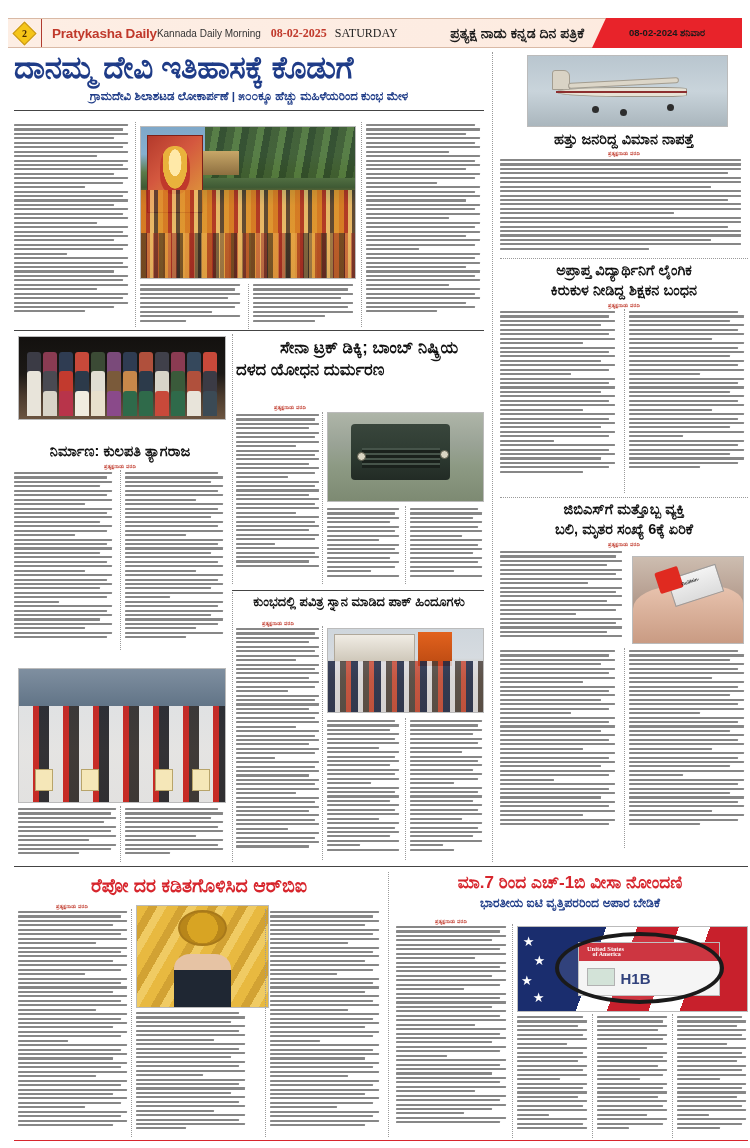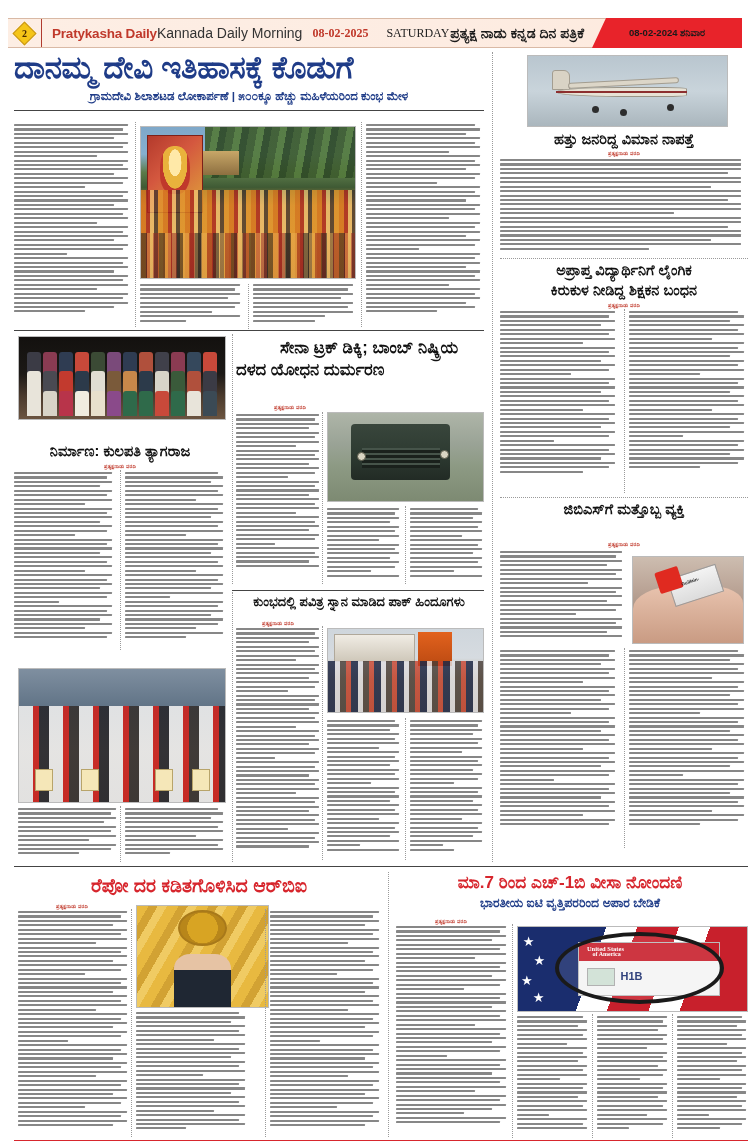--- a/index.html
+++ b/index.html
@@ -20,23 +20,23 @@
   .mh-pageno {
     width:34px; display:flex; align-items:center; justify-content:center;
     border-right:1.5px solid #b03a2e; height:100%;
   }
   .diamond {
     width:17px; height:17px; background:#f5c518; transform:rotate(45deg);
     border:1px solid #c8961b; display:flex; align-items:center; justify-content:center;
   }
   .diamond span { transform:rotate(-45deg); font-size:10px; font-weight:bold; color:#4a2c00; font-family:"Liberation Serif", serif;}
   .mh-title { font-size:13.5px; font-weight:bold; color:#c0392b; padding-left:10px; letter-spacing:-0.2px;}
-  .mh-sub { font-size:14px; color:#333; }
+  .mh-sub { font-size:10px; color:#333; }
   .mh-date { font-size:12px; font-weight:bold; color:#c0392b; padding-left:10px; font-family:"Liberation Serif", serif;}
-  .mh-day { font-size:12px; color:#222; padding-left:18px; font-family:"Liberation Serif", serif;}
+  .mh-day { font-size:12px; color:#222; padding-left:8px; font-family:"Liberation Serif", serif;}
   .mh-kn { margin-left:auto; font-size:14px; font-weight:bold; color:#1a3a8f; padding-right:8px; }
   .mh-redtab {
     position:relative; height:30px; width:150px; background:#e8232a;
     display:flex; align-items:center; justify-content:center;
     color:#fff; font-size:9.5px; font-weight:bold;
     clip-path: polygon(14px 0, 100% 0, 100% 100%, 0 100%);
   }
 
   
   .kn { font-family:"Liberation Sans", sans-serif; color:#1a1a1a; }
@@ -141,21 +141,21 @@
   .rbi-person { position:absolute; left:28%; bottom:0; width:44%; height:52%;
       background: linear-gradient(180deg,#e6c3a4 0 30%, #1f2733 31% 100%); border-radius:28% 28% 0 0; }
 
   
   .ph-h1b { background: linear-gradient(110deg,#1a2d6e 0 34%, #ffffff 34% 46%, #c8202c 46% 62%, #ffffff 62% 74%, #c8202c 74% 100%); }
   .h1b-card { position:absolute; left:26%; top:18%; width:62%; height:64%;
       background:#f4f4f4; border:1px solid #bbb; }
   .h1b-band { position:absolute; left:0; top:0; width:100%; height:34%; background:#c8202c; }
   .h1b-usa { position:absolute; left:6%; top:3%; font-size:6.5px; font-weight:bold; color:#fff; font-family:"Liberation Serif", serif; }
   .h1b-usa2 { position:absolute; left:10%; top:15%; font-size:6px; font-weight:bold; color:#fff; font-family:"Liberation Serif", serif; }
-  .h1b-text { position:absolute; left:30%; top:52%; font-size:11px; font-weight:bold; color:#1a2d6e; font-family:"Liberation Sans", sans-serif;}
+  .h1b-text { position:absolute; left:30%; top:52%; font-size:15px; font-weight:bold; color:#1a2d6e; font-family:"Liberation Sans", sans-serif;}
   .h1b-photo { position:absolute; left:6%; top:48%; width:20%; height:34%; background:#cfe0d4; border:1px solid #aaa;}
   .h1b-glass { position:absolute; left:16%; top:6%; width:74%; height:86%; border:4px solid #1a1a1a; border-radius:50%; background:rgba(255,255,255,.10); }
   .stars { position:absolute; left:0; top:0; width:34%; height:100%; }
   .star { position:absolute; color:#fff; font-size:13px; line-height:1;}
 
   
   .h-main { font-size:31px; line-height:1.06; letter-spacing:-0.3px; }
   .h-sub-main { font-size:11.8px; line-height:1.1; }
   .h-2 { font-size:16.5px; line-height:1.14; }
   .h-3 { font-size:14.5px; line-height:1.14; }
@@ -434,20 +434,21 @@
       <div class="ln s97"></div>
     <div class="ln s85"></div>
       <div class="ln s97"></div>
       <div class="ln s92"></div>
       <div class="ln s60"></div>
   </div>
   <div class="vrule" style="left:624px;top:309px;height:184px;"></div>
   <div class="hrule" style="left:500px;top:497px;width:248px;"></div>
 
   <div class="kn hl-black h-3" style="position:absolute;left:500px;top:501px;width:248px;text-align:center;">ಜಿಬಿಎಸ್‌ಗೆ ಮತ್ತೊಬ್ಬ ವ್ಯಕ್ತಿ</div>
+  <div class="kn hl-black h-3" style="position:absolute;left:500px;top:521px;width:248px;text-align:center;">ಬಲಿ, ಮೃತರ ಸಂಖ್ಯೆ 6ಕ್ಕೆ ಏರಿಕೆ</div>
   <div class="byline kn" style="position:absolute;left:500px;top:541px;width:248px;">ಪ್ರತ್ಯಕ್ಷನಾಡು ವರದಿ</div>
 
   <div class="photo ph-vial" style="left:632px;top:556px;width:112px;height:88px;">
     <div class="vial-hand"></div>
     <div class="vial-tube"></div>
     <div class="vial-cap"></div>
     <div class="vial-label">Guillain-</div>
   </div>
 
   <div class="txt" style="position:absolute;left:500px;top:551px;width:126px;height:95px;">

